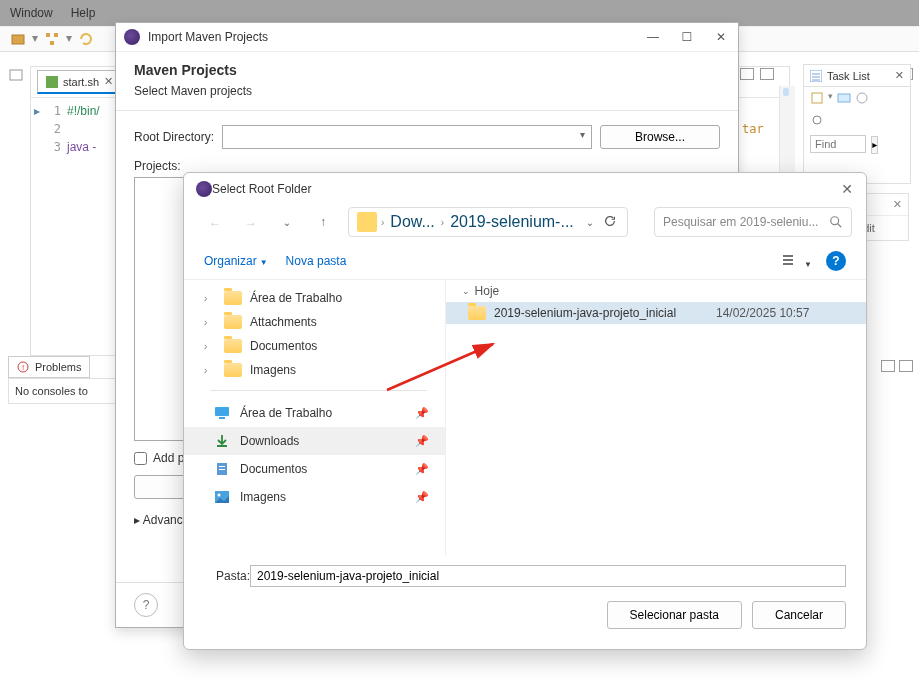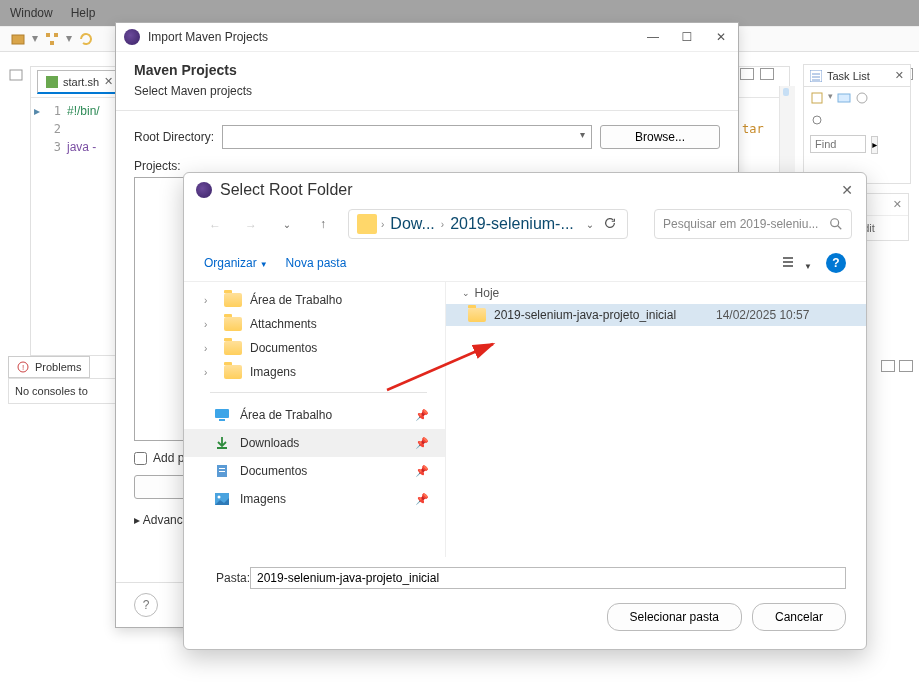--- a/index.html
+++ b/index.html
@@ -53,21 +53,21 @@
 .projects-box { border:1px solid #aaa; height:264px; background:#fff; }
 .checkbox-row { display:flex; align-items:center; gap:6px; margin:10px 0; }
 .btn-row { display:flex; gap:6px; margin:6px 0; }
 .advanced { margin-top:14px; cursor:pointer; }
 .dlg-footer { position:absolute; left:0; right:0; bottom:0; border-top:1px solid #e0e0e0; padding:10px 18px; display:flex; justify-content:space-between; align-items:center; }
 .help-circle { width:24px; height:24px; border:1px solid #bbb; border-radius:50%; display:flex; align-items:center; justify-content:center; color:#777; }
 
 
 .filepicker { position:absolute; left:183px; top:172px; width:684px; height:478px; background:#fff; border:1px solid #bdbdbd; border-radius:6px; box-shadow:0 8px 24px rgba(0,0,0,0.22); }
 .fp-title { display:flex; align-items:center; justify-content:space-between; padding:8px 12px 4px 12px; }
-.fp-title-left { display:flex; align-items:center; gap:8px; font-size:16px; color:#333; }
+.fp-title-left { display:flex; align-items:center; font-size:12px; color:#333; }
 .fp-nav { display:flex; align-items:center; padding:6px 14px 10px 20px; gap:14px; }
 .navarrow { color:#666; width:22px; text-align:center; }
 .navarrow.disabled { color:#ccc; }
 .crumb-box { flex:1; display:flex; align-items:center; border:1px solid #ddd; border-radius:4px; height:30px; padding:0 4px; }
 .crumb-folder { width:20px; height:20px; background:#ffd76a; border-radius:2px; margin:0 4px; position:relative; }
 .crumb { padding:0 6px; font-size:16px; color:#0c4a6e; }
 .crumb-sep { color:#888; font-size:10px; }
 .crumb-drop { color:#666; font-size:10px; margin-left:6px; }
 .refresh { margin-left:10px; color:#444; }
 .search-box { display:flex; align-items:center; border:1px solid #ddd; border-radius:4px; height:30px; padding:0 8px; width:198px; margin-left:12px; color:#888; gap:8px; }
@@ -104,21 +104,21 @@
 .list-row { display:flex; align-items:center; padding:4px 10px 4px 22px; gap:8px; font-size:12px; }
 .list-row.sel { background:#d8e6f2; }
 .list-row .nm { flex:1; }
 .list-row .dt { width:140px; color:#555; }
 
 .fp-footer { padding:10px 20px; }
 .pasta-row { display:flex; align-items:center; margin-bottom:14px; }
 .pasta-row label { width:46px; text-align:right; }
 .pasta-row input { flex:1; height:22px; border:1px solid #bbb; padding:0 6px; font-size:12px; }
 .fp-btns { display:flex; justify-content:flex-end; gap:10px; }
-.fp-btn { padding:6px 22px; border:1px solid #bbb; border-radius:12px; background:#fdfdfd; font-size:12px; cursor:pointer; }
+.fp-btn { padding:6px 22px; border:1px solid #bbb; border-radius:3px; background:#fdfdfd; font-size:12px; cursor:pointer; }
 
 .arrow-annot { position:absolute; left:381px; top:336px; pointer-events:none; }
 
 .right-icons { position:absolute; right:6px; top:68px; display:flex; gap:4px; flex-direction: row; }
 .small-sq { width:14px; height:12px; border:1px solid #999; }
 .edit-controls { position:absolute; left:740px; top:68px; display:flex; gap:6px; }
 .left-token { position:absolute; left:742px; top:122px; font-family:Consolas,monospace; font-size:12px; color:#c78b2a; }
 .vscroll { position:absolute; right:124px; top:86px; width:16px; height:210px; background:#f4f4f4; border-left:1px solid #e5e5e5; }
 .vscroll .thumb { position:absolute; top:2px; left:3px; width:6px; height:8px; background:#c7dff5; border-radius:2px; }
 .rt-min { position:absolute; right:6px; top:360px; display:flex; gap:4px; }

